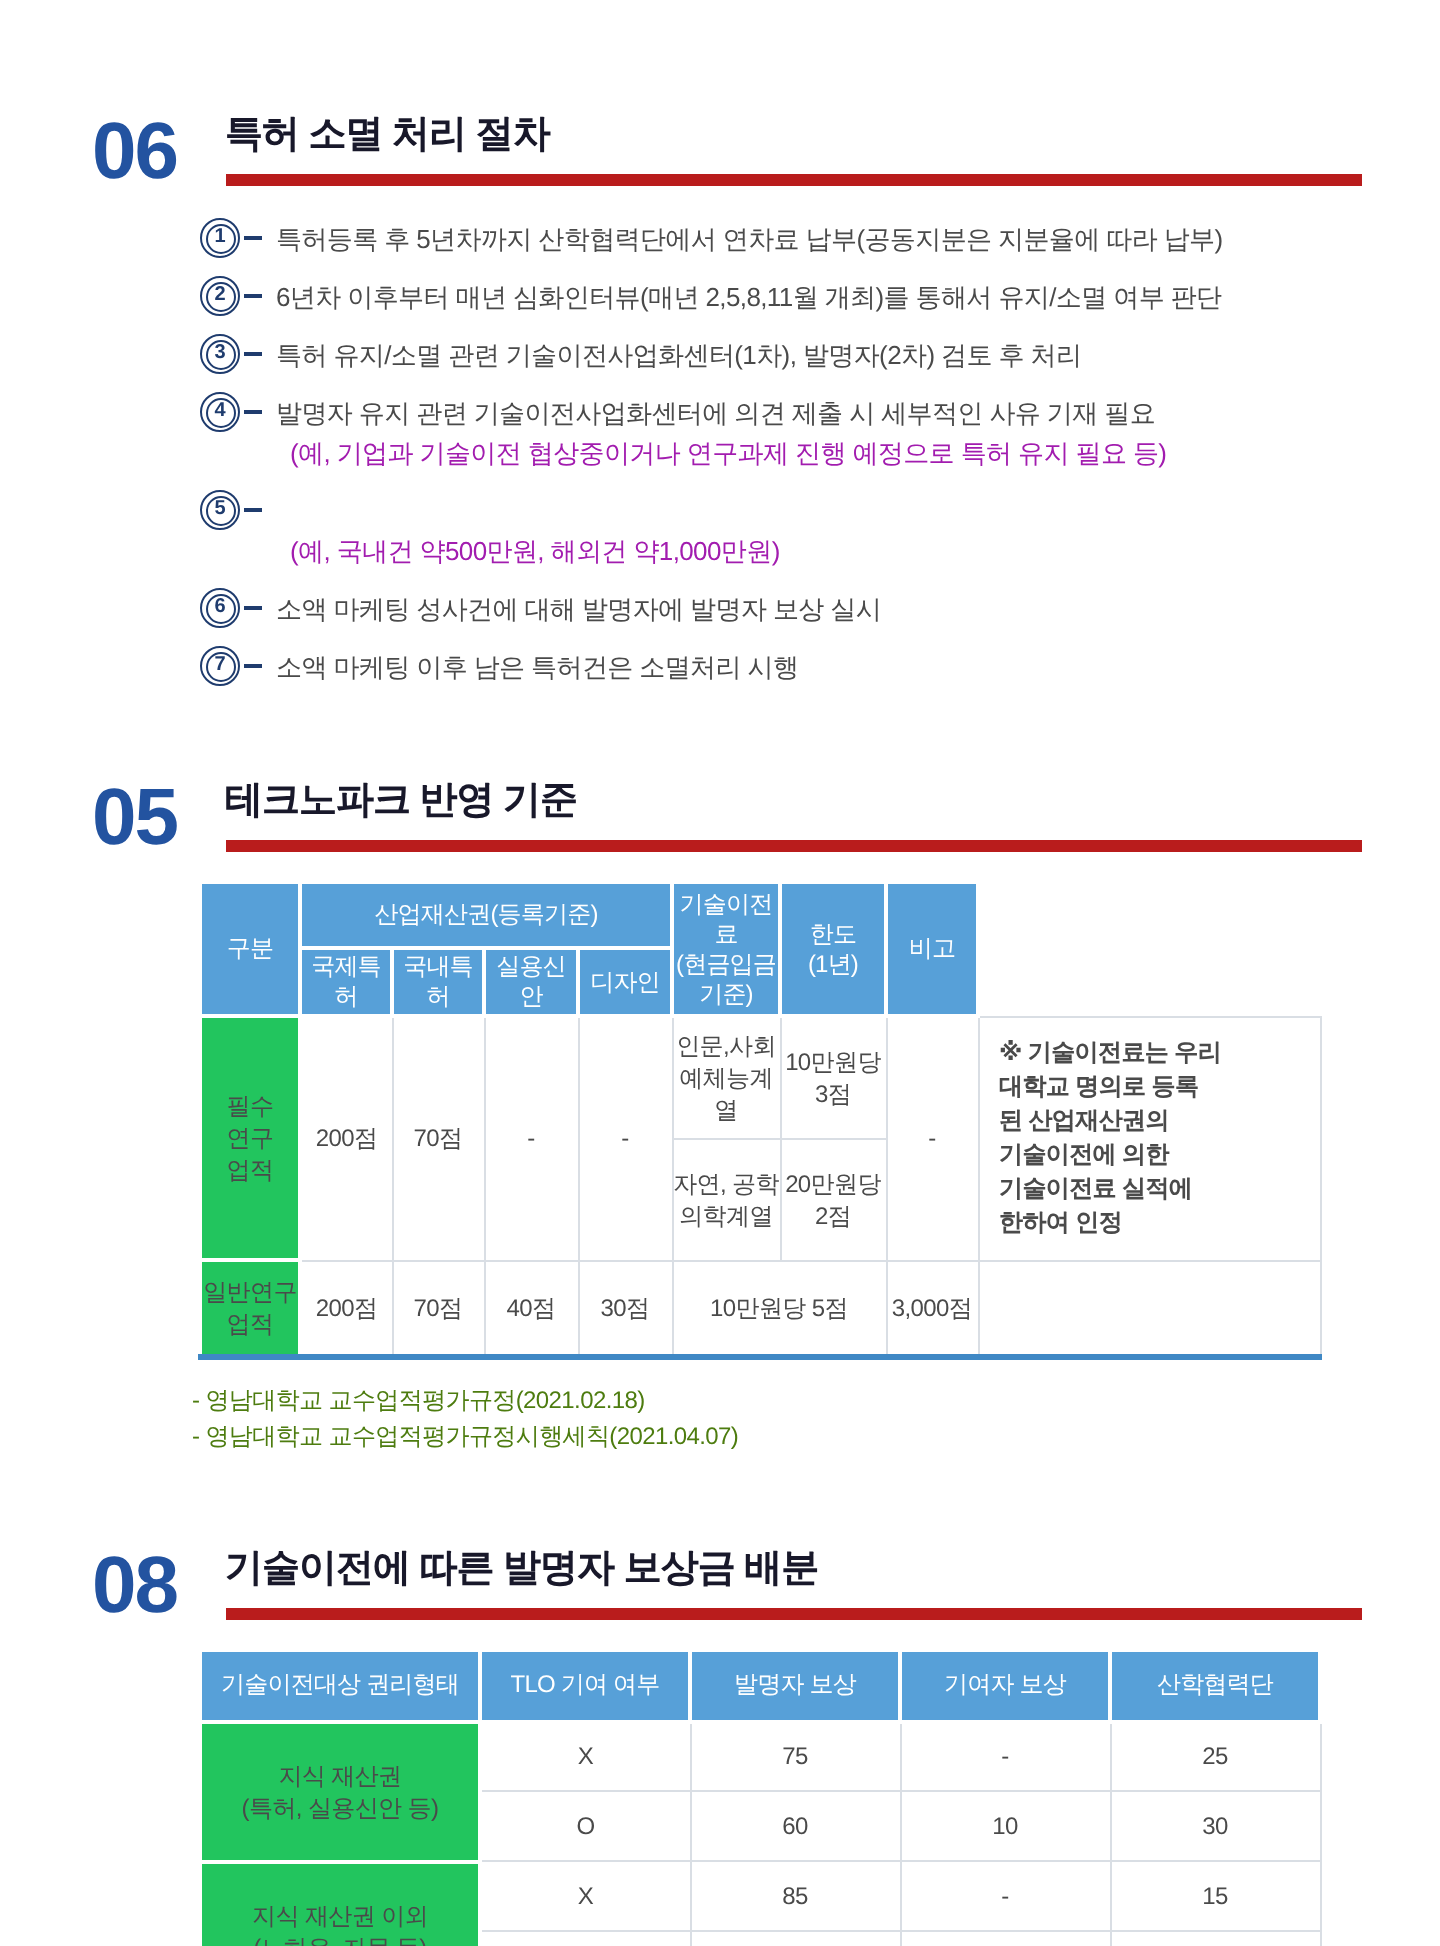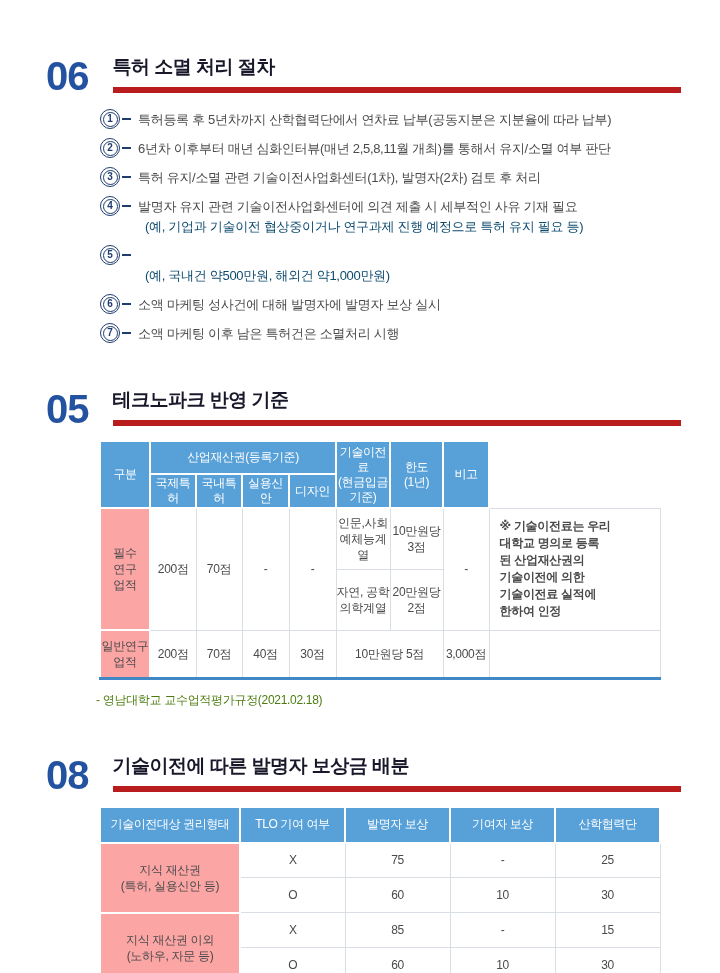--- a/index.html
+++ b/index.html
@@ -30,37 +30,37 @@
     display: flex; align-items: center; justify-content: center;
     flex: 0 0 auto; background: #fff;
   }
   .badge-core {
     width: 15px; height: 15px; border: 1.2px solid #1F3C6E; border-radius: 50%;
     display: flex; align-items: center; justify-content: center;
     font-size: 10px; font-weight: 700; color: #1F3C6E; line-height: 1;
   }
   .connector { width: 9px; height: 2px; background: #1F3C6E; margin-top: 9px; margin-left: 2px; flex: 0 0 auto; }
   .step-text { font-size: 13px; color: #4a4a4a; line-height: 19px; margin-left: 7px; padding-top: 1px; letter-spacing: -0.3px; }
-  .step-cont { font-size: 13px; color: #0c4a6e; line-height: 19px; margin: 1px 0 0 45px; letter-spacing: -0.3px; }
+  .step-cont { font-size: 13px; color: #a21caf; line-height: 19px; margin: 1px 0 0 45px; letter-spacing: -0.3px; }
   
   .section-07 { margin-top: 44px; }
   .section-08 { margin-top: 44px; }
   
   table { border-collapse: collapse; table-layout: fixed; margin: 14px 0 0 53px; }
   th {
     background: #57A0D8; color: #fff; font-weight: 400;
     border: 2px solid #fff; font-size: 12px; text-align: center;
     vertical-align: middle; white-space: pre-line; line-height: 15px; letter-spacing: -0.4px;
   }
   td {
     border: 1px solid #D9DEE4; font-size: 12px; color: #4a4a4a;
     text-align: center; vertical-align: middle; white-space: pre-line;
     line-height: 16px; letter-spacing: -0.3px; background: #fff;
   }
-  td.label-cell { background: #fca5a5; border: 2px solid #fff; border-top: none; }
+  td.label-cell { background: #22c55e; border: 2px solid #fff; border-top: none; }
   tr.last-row td { border-bottom: 3px solid #3F88C5; }
   td.note-cell { text-align: left; padding: 6px 6px 6px 10px; line-height: 17px; font-weight: bold; }
   
   .footnotes { margin: 11px 0 0 50px; }
   .footnote { font-size: 12px; color: #4d7c0f; line-height: 18px; letter-spacing: -0.3px; }
 </style>
 </head>
 <body>
 
 <div class="page">
@@ -220,20 +220,21 @@
         <td>30점</td>
         <td colspan="2">10만원당 5점</td>
         <td>3,000점</td>
         <td></td>
       </tr>
     </tbody>
       </table>
 
     <div class="footnotes">
       <div class="footnote">- 영남대학교 교수업적평가규정(2021.02.18)</div>
+      <div class="footnote">- 영남대학교 교수업적평가규정시행세칙(2021.04.07)</div>
     </div>
   </div>
 
   <div class="section section-08">
     <div class="section-header">
       <div class="sec-num">08</div>
       <div class="sec-title-block">
         <div class="sec-title">기술이전에 따른 발명자 보상금 배분</div>
       </div>
     </div>

